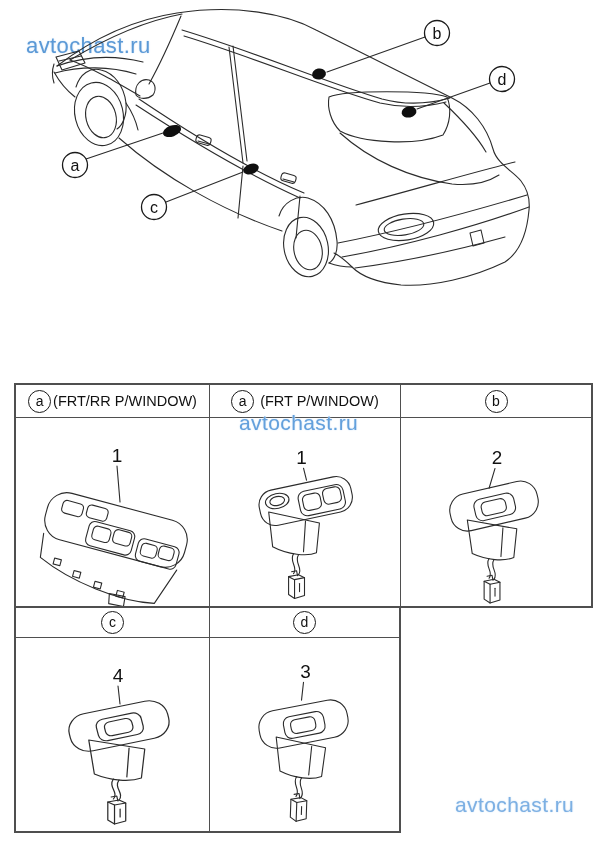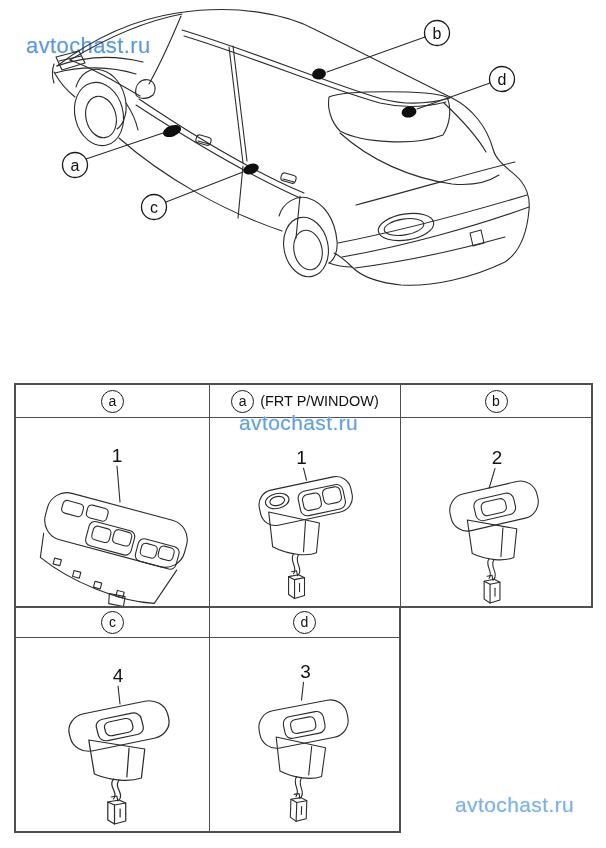--- a/index.html
+++ b/index.html
@@ -202,20 +202,21 @@
       <line class="ln" x1="490" y1="83" x2="417" y2="109"></line>
       <circle class="callout-circle" cx="502" cy="79" r="12.5"></circle>
       <text class="callout-letter" x="502" y="79" text-anchor="middle" dy=".35em">d</text>
     </g>
   </svg>
 
   <div class="tbl tbl1">
     <div class="hdr">
       <div class="hcell" style="width:193px;gap:2px;">
         <span class="clt">a</span>
+        <span>(FRT/RR P/WINDOW)</span>
       </div>
       <div class="hcell" style="width:191px;gap:6px;">
         <span class="clt">a</span>
         <span>(FRT P/WINDOW)</span>
       </div>
       <div class="hcell" style="width:191px;">
         <span class="clt">b</span>
       </div>
     </div>
     <div class="brow">

